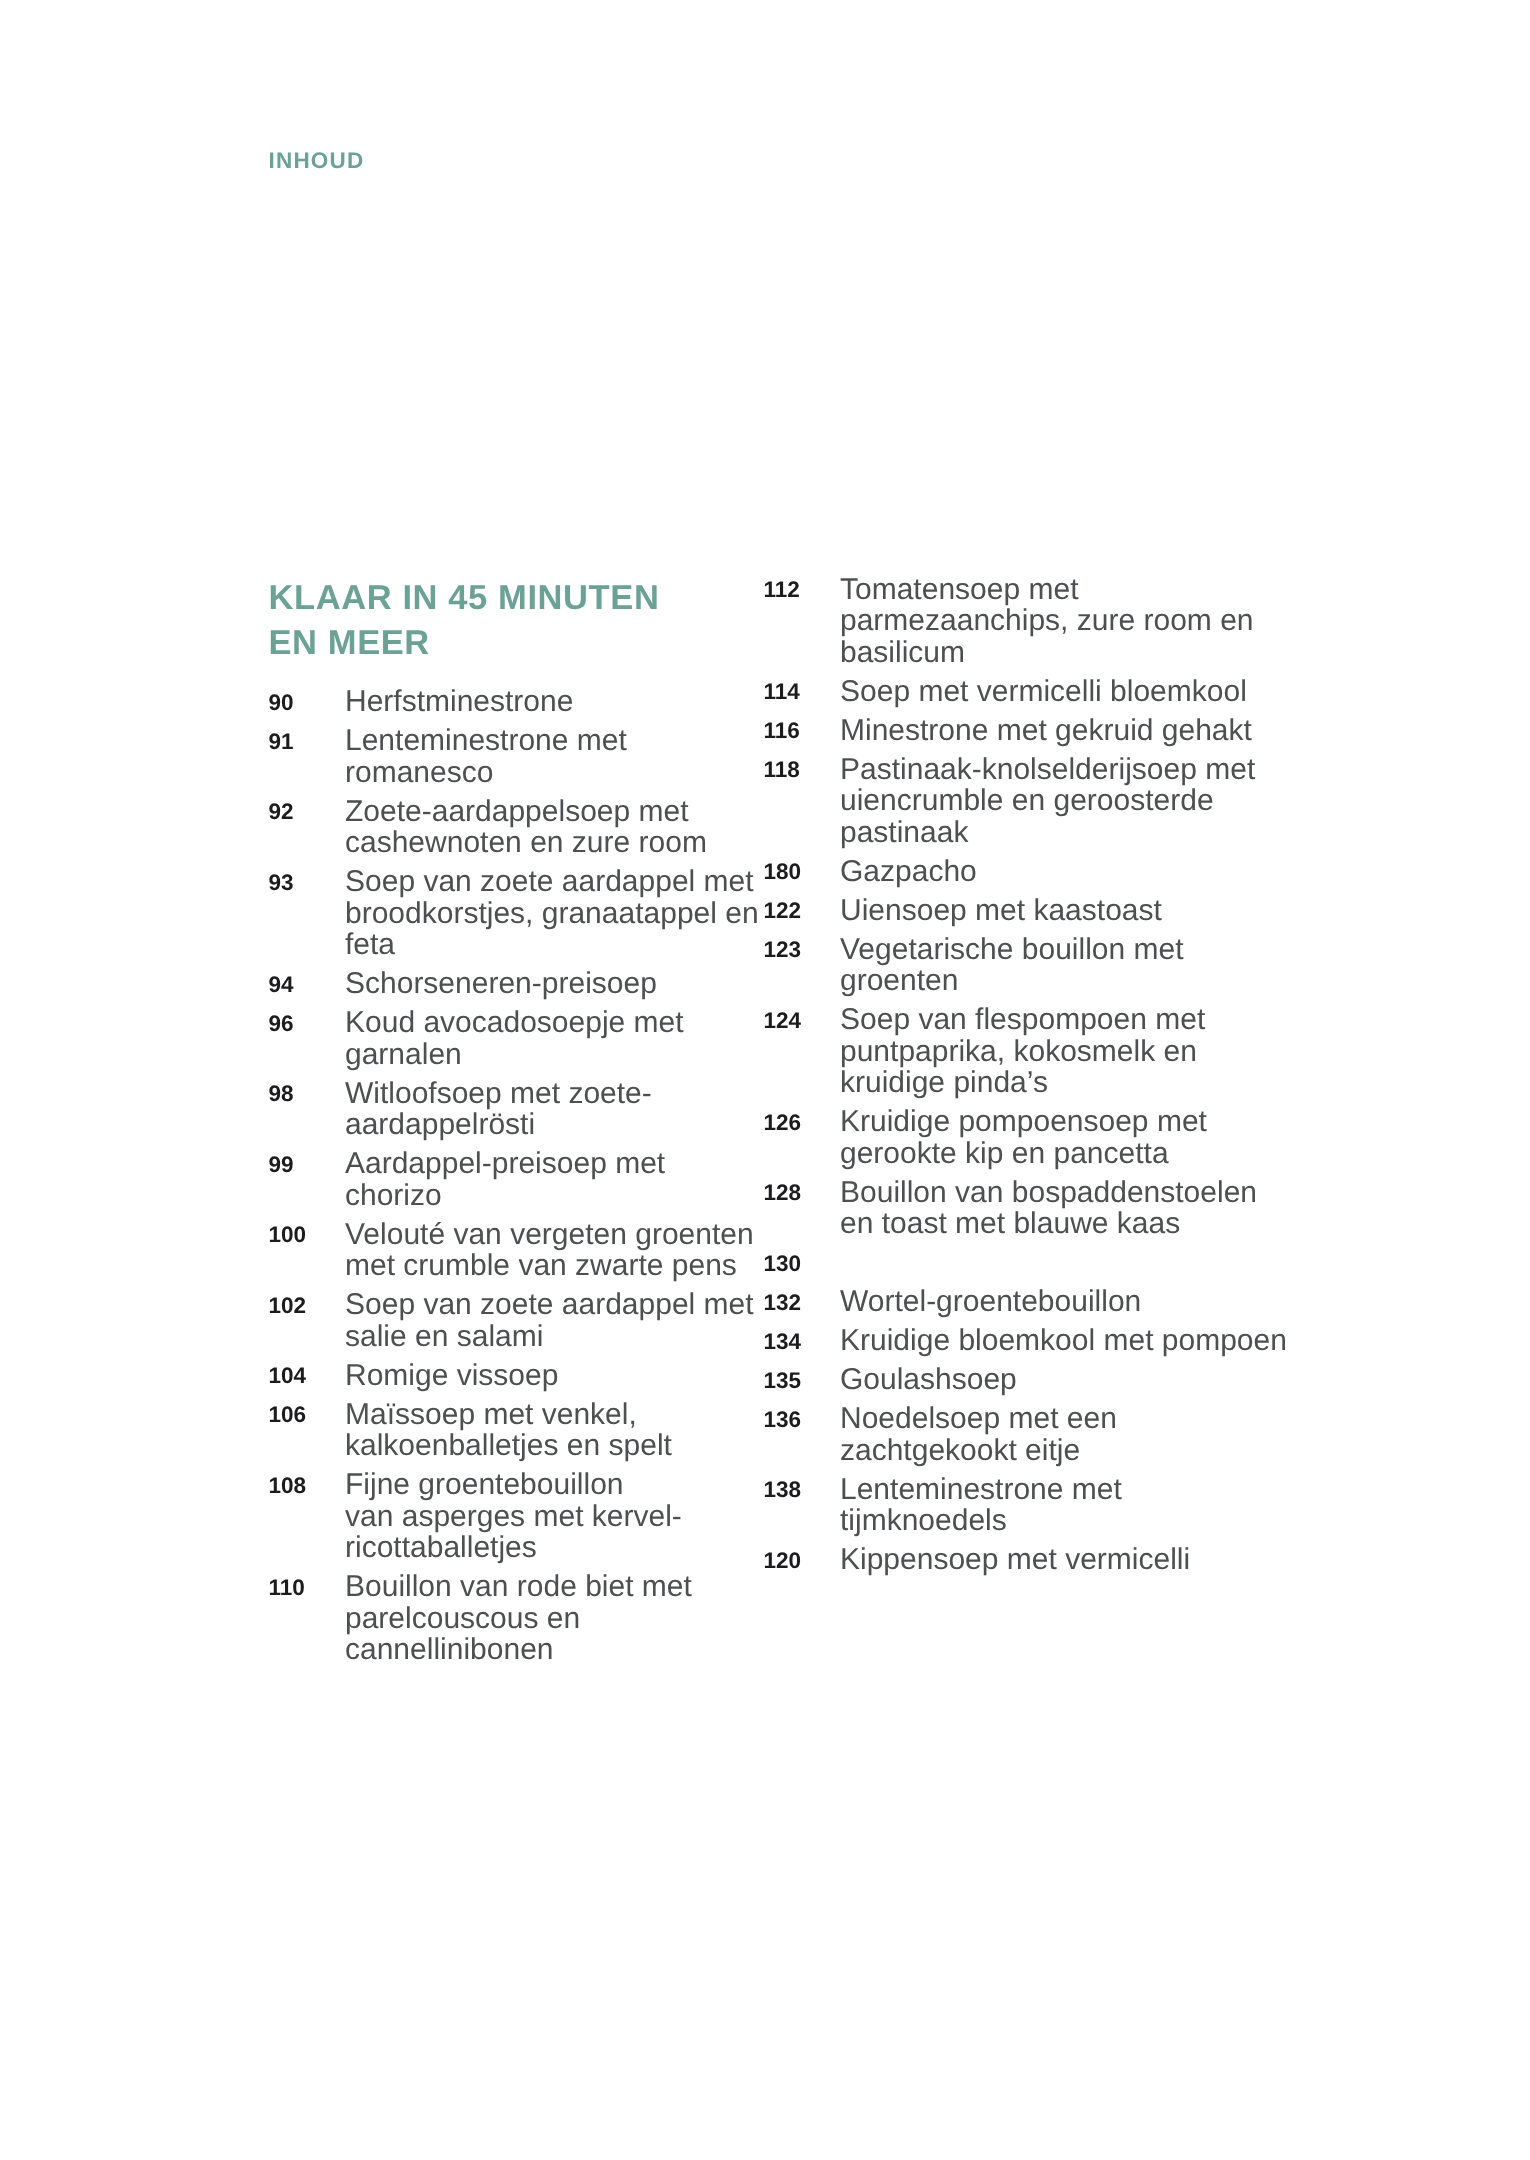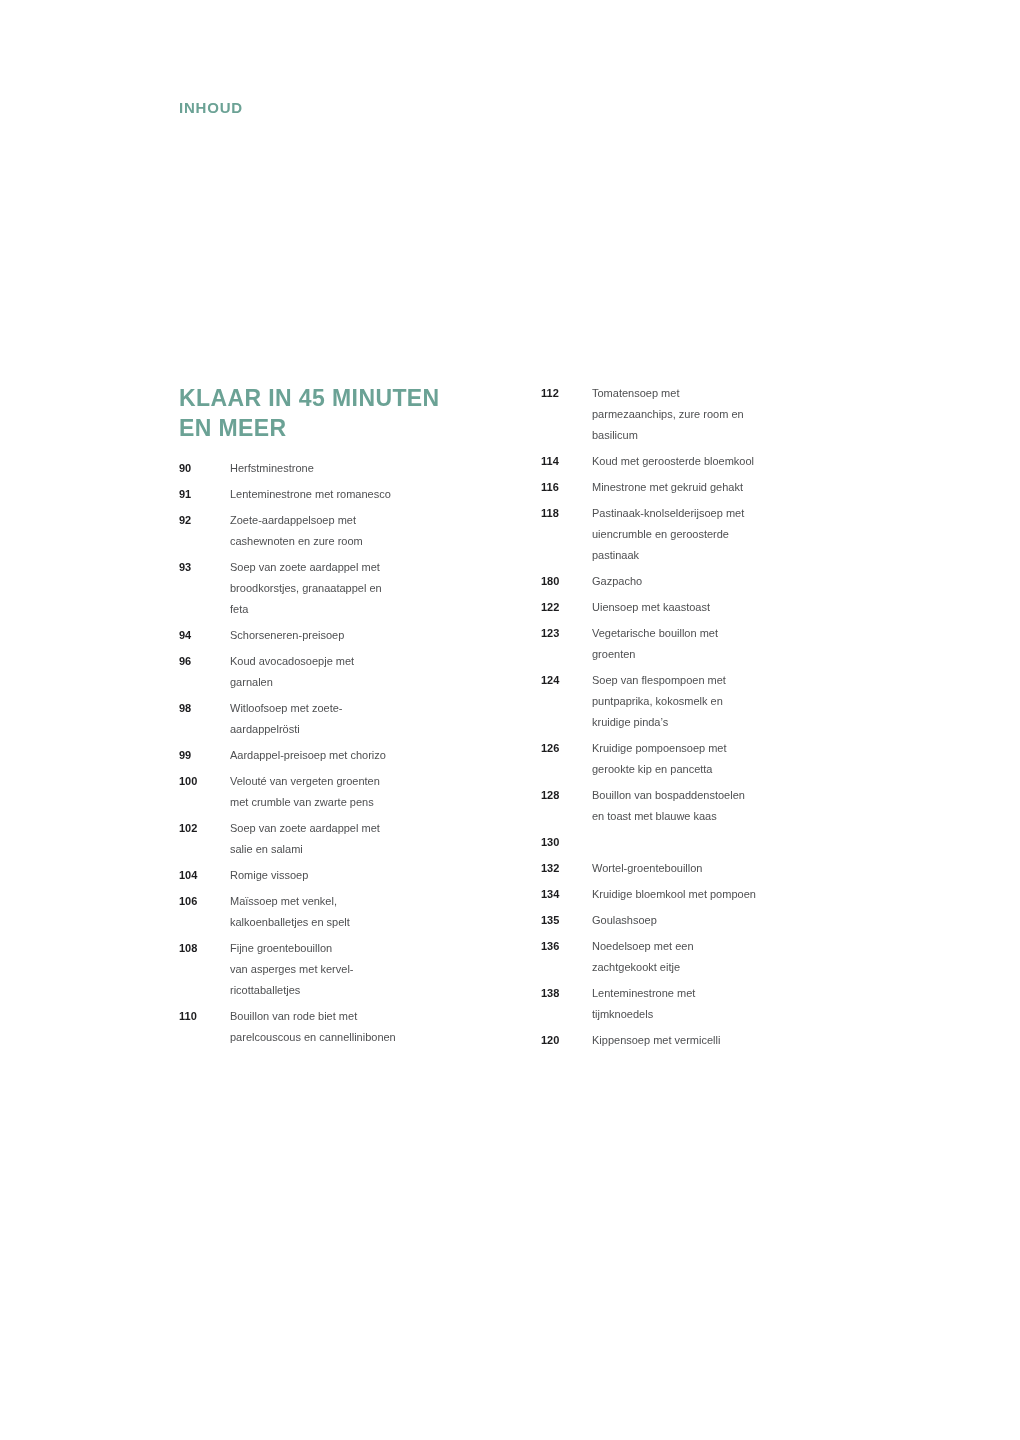--- a/index.html
+++ b/index.html
@@ -27,21 +27,20 @@
     font-weight: 700;
     letter-spacing: 0.8px;
     color: var(--accent, #6ba295);
     text-align: right;
   }
   .columns {
     position: absolute;
     left: 179px;
     top: 383px;
     display: flex;
-    gap: 32px;
   }
   .col {
     display: block;
   }
   .col-left  { width: 330px; }
   .col-right { width: 350px; }
   .section-title {
     margin: 0 0 15px 0;
     font-size: 23px;
     line-height: 30px;
@@ -51,27 +50,27 @@
     white-space: pre-line;
   }
   .entry {
     display: flex;
     align-items: flex-start;
     margin-bottom: 5px;
   }
   .entry .num {
     flex: 0 0 51px;
     font-weight: 700;
-    font-size: 11px;
+    font-size: 15px;
     line-height: 21px;
     color: var(--ink, #1c1c1e);
   }
   .entry .title {
     flex: 1 1 auto;
-    font-size: 11px;
+    font-size: 20px;
     line-height: 21px;
     color: var(--body, #4e4f51);
     white-space: pre-line;
   }
 </style>
 </head>
 <body style="background: rgb(255, 255, 255);">
 
 <div class="page">
   <div class="kicker">INHOUD</div>
@@ -154,21 +153,21 @@
     <div class="col col-right">
       <div class="entries" id="right-entries">
           <div class="entry">
             <span class="num">112</span>
             <span class="title">Tomatensoep met
 parmezaanchips, zure room en
 basilicum</span>
           </div>
           <div class="entry">
             <span class="num">114</span>
-            <span class="title">Koud met geroosterde bloemkool</span>
+            <span class="title">Soep met vermicelli bloemkool</span>
           </div>
           <div class="entry">
             <span class="num">116</span>
             <span class="title">Minestrone met gekruid gehakt</span>
           </div>
           <div class="entry">
             <span class="num">118</span>
             <span class="title">Pastinaak-knolselderijsoep met
 uiencrumble en geroosterde
 pastinaak</span>

